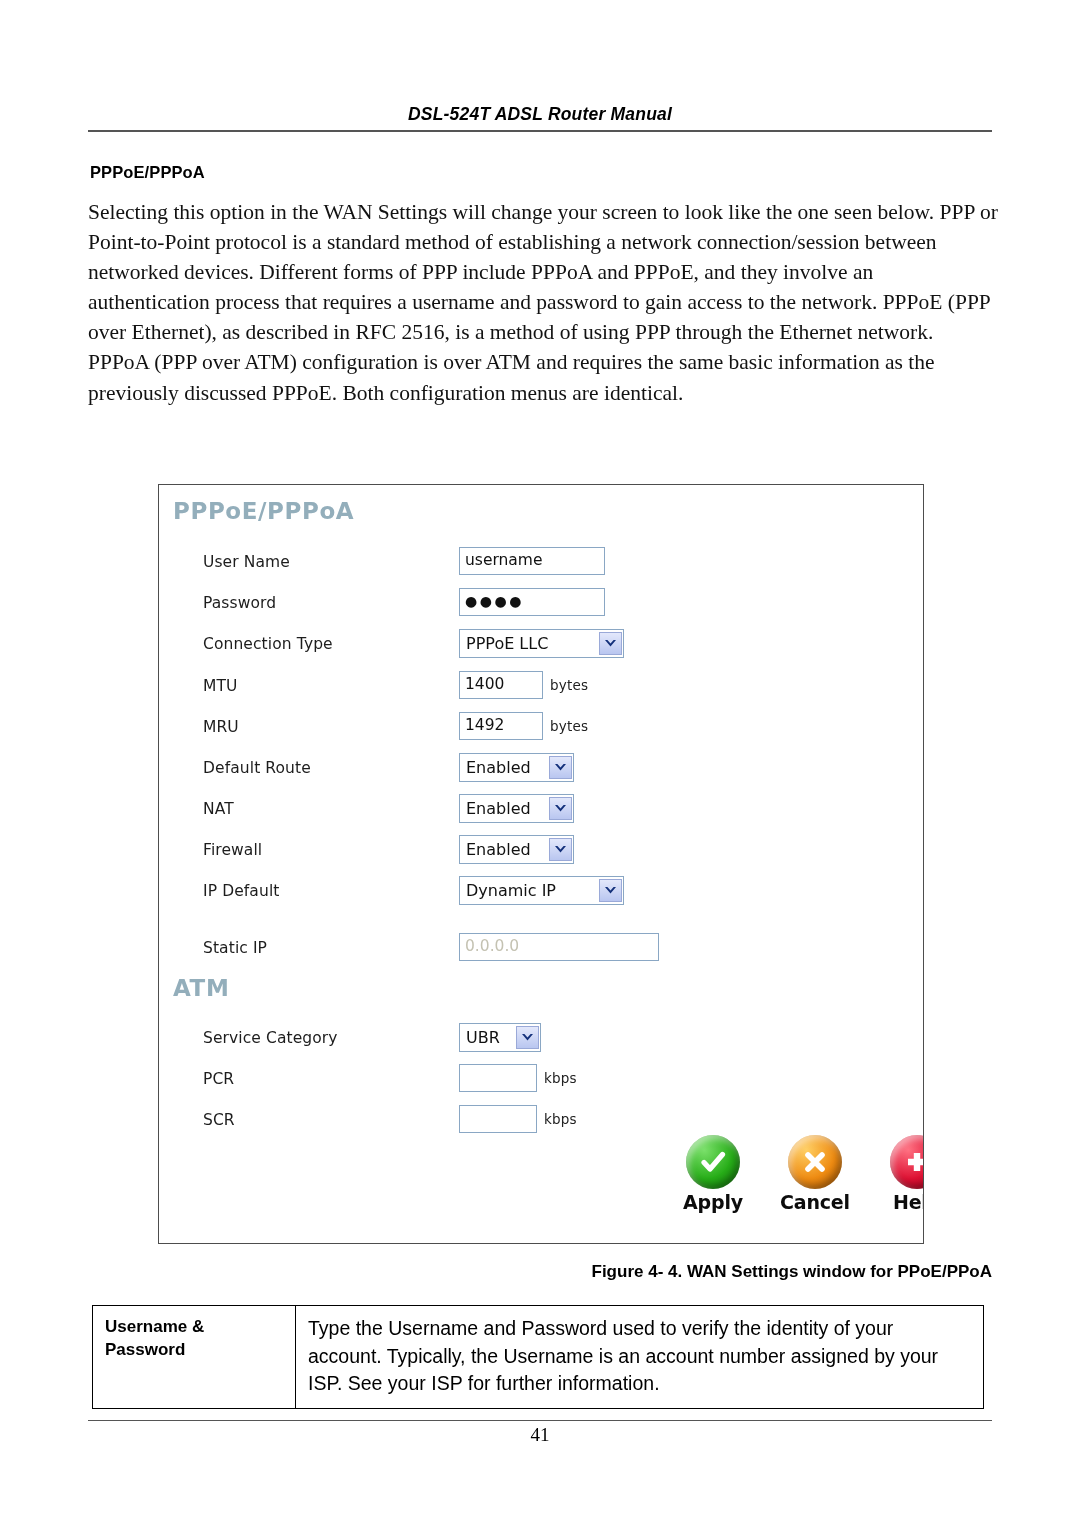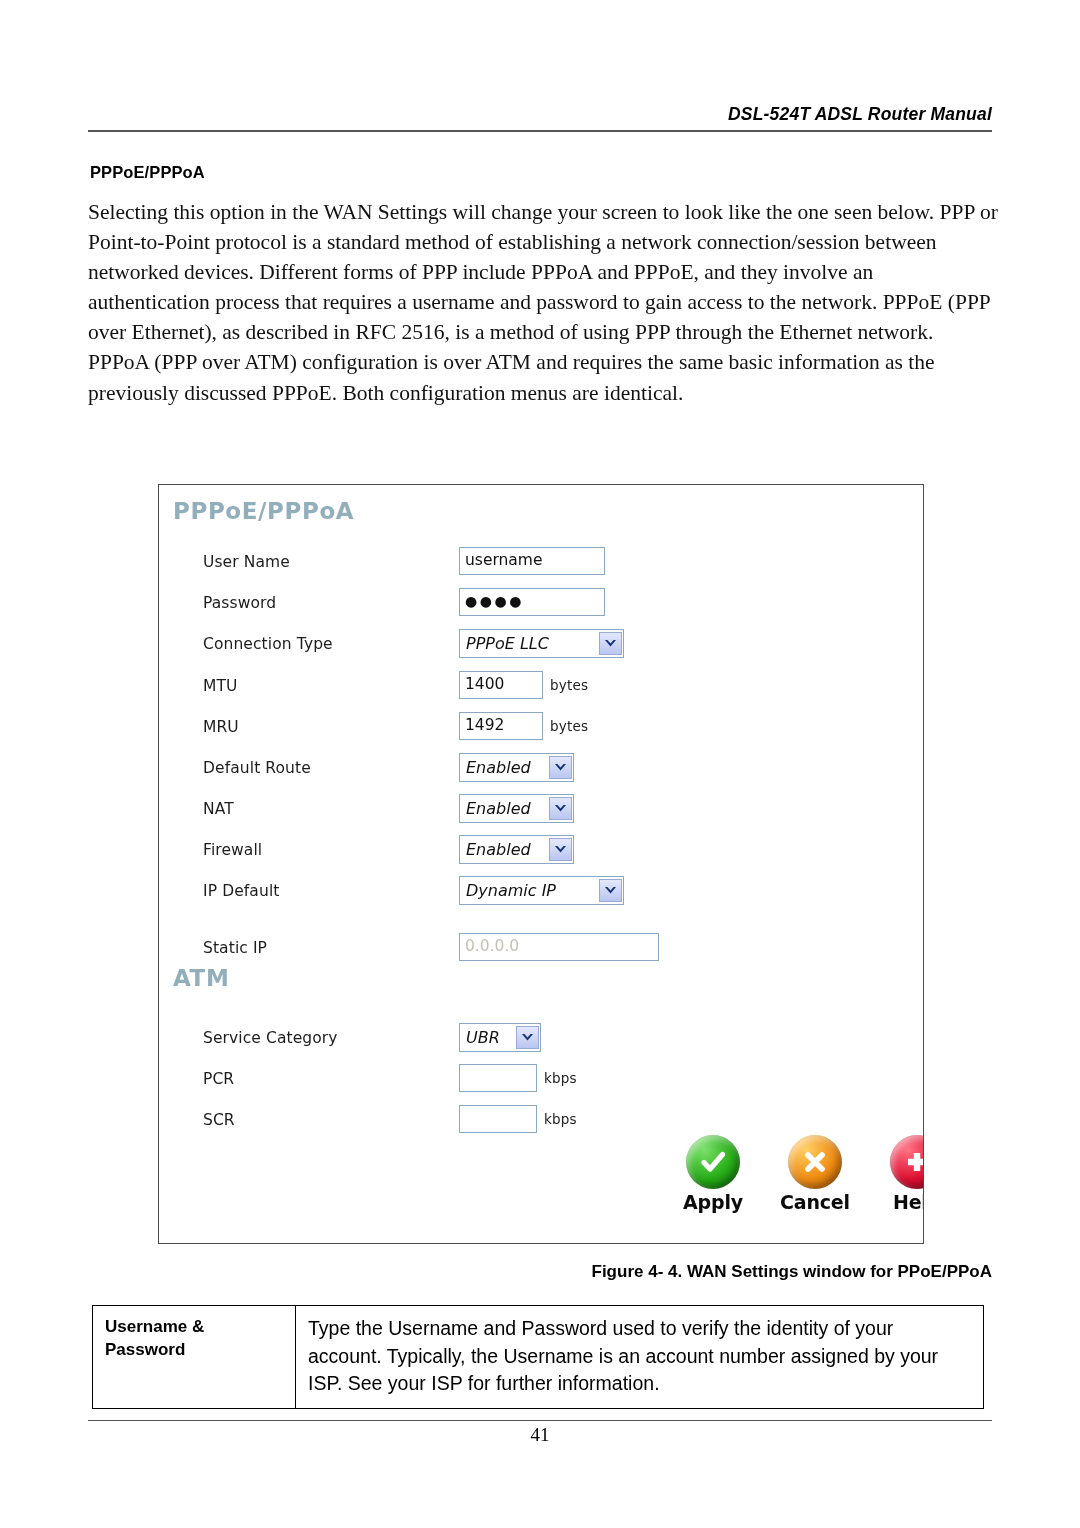--- a/index.html
+++ b/index.html
@@ -15,21 +15,21 @@
     color: #000000;
     overflow: hidden;
   }
 
   
   .page-header {
     position: absolute;
     left: 88px;
     top: 104px;
     width: 904px;
-    text-align: right;
+    text-align: center;
   }
   .page-header .hdr-text {
     font-family: "Liberation Sans", sans-serif;
     font-weight: bold;
     font-style: italic;
     font-size: 17.5px;
     letter-spacing: 0.2px;
     color: #000;
     display: block;
     padding-bottom: 5px;
@@ -84,21 +84,21 @@
     overflow: hidden;
   }
   .ui-title {
     position: absolute;
     font-size: 23px;
     font-weight: bold;
     color: #93aebb;
     letter-spacing: 0.6px;
   }
   .ui-title.t1 { left: 14px; top: 13px; }
-  .ui-title.t2 { left: 14px; top: 480px; }
+  .ui-title.t2 { left: 14px; top: 490px; }
 
   .frow {
     position: absolute;
     left: 44px;
     width: 700px;
     height: 34px;
   }
   .flabel {
     position: absolute;
     left: 0;
@@ -176,21 +176,20 @@
     box-sizing: border-box;
     display: flex;
     align-items: center;
     justify-content: center;
     flex: 0 0 auto;
   }
   .sel .arrow-box svg { display: block; }
   .sel .sel-val {
     white-space: nowrap;
     overflow: hidden;
-    font-style: italic;
   }
 
   
   .actions {
     position: absolute;
     left: 515px;
     top: 650px;
     display: flex;
     gap: 24px;
   }

